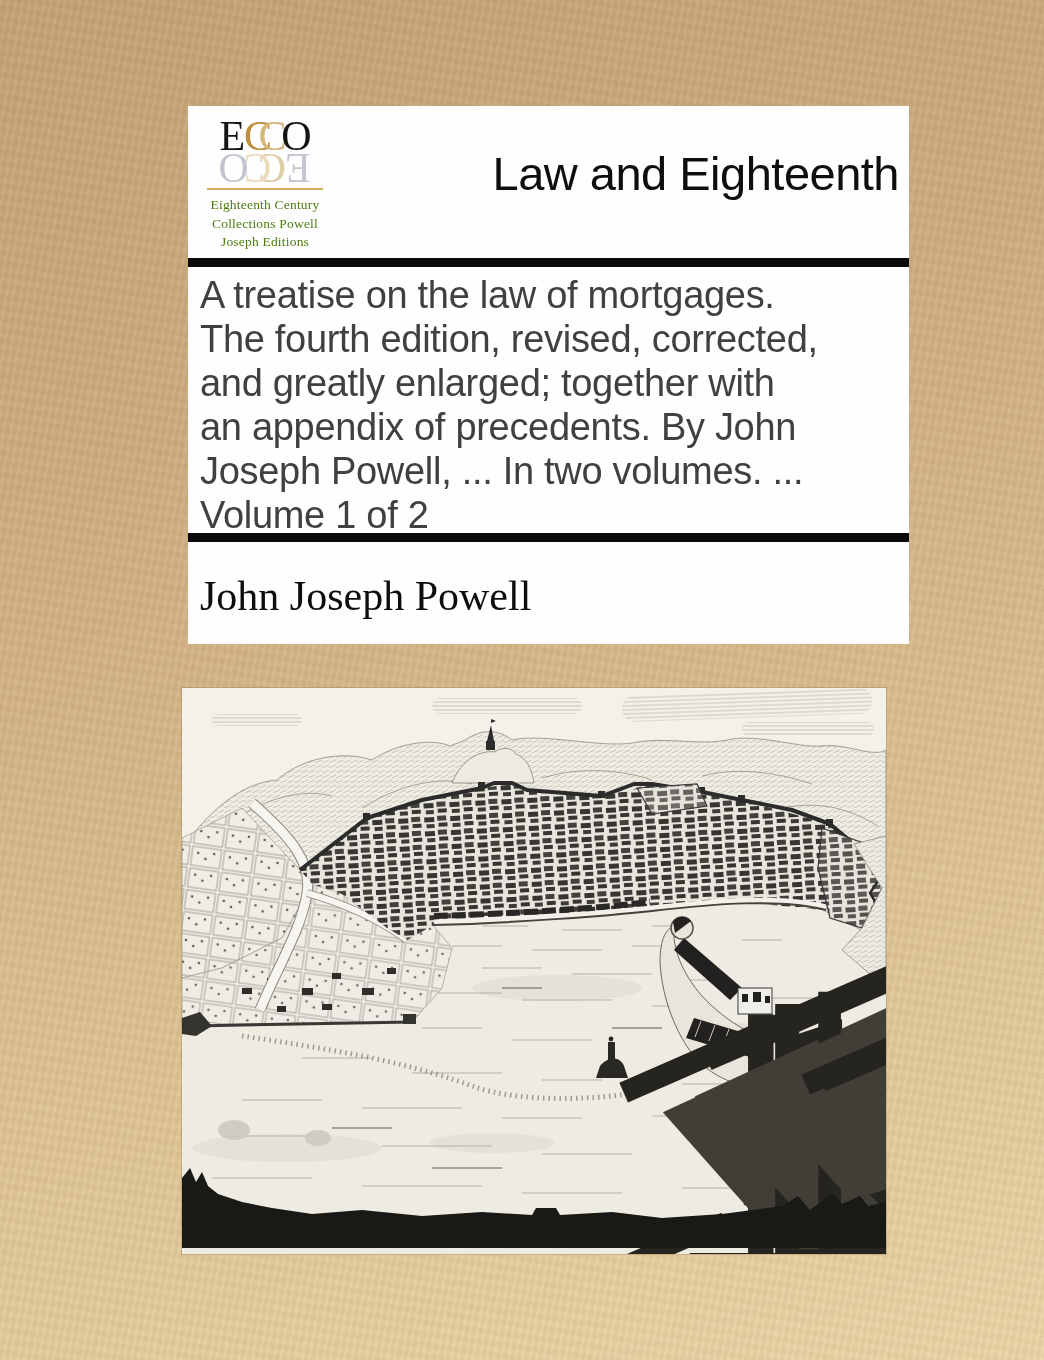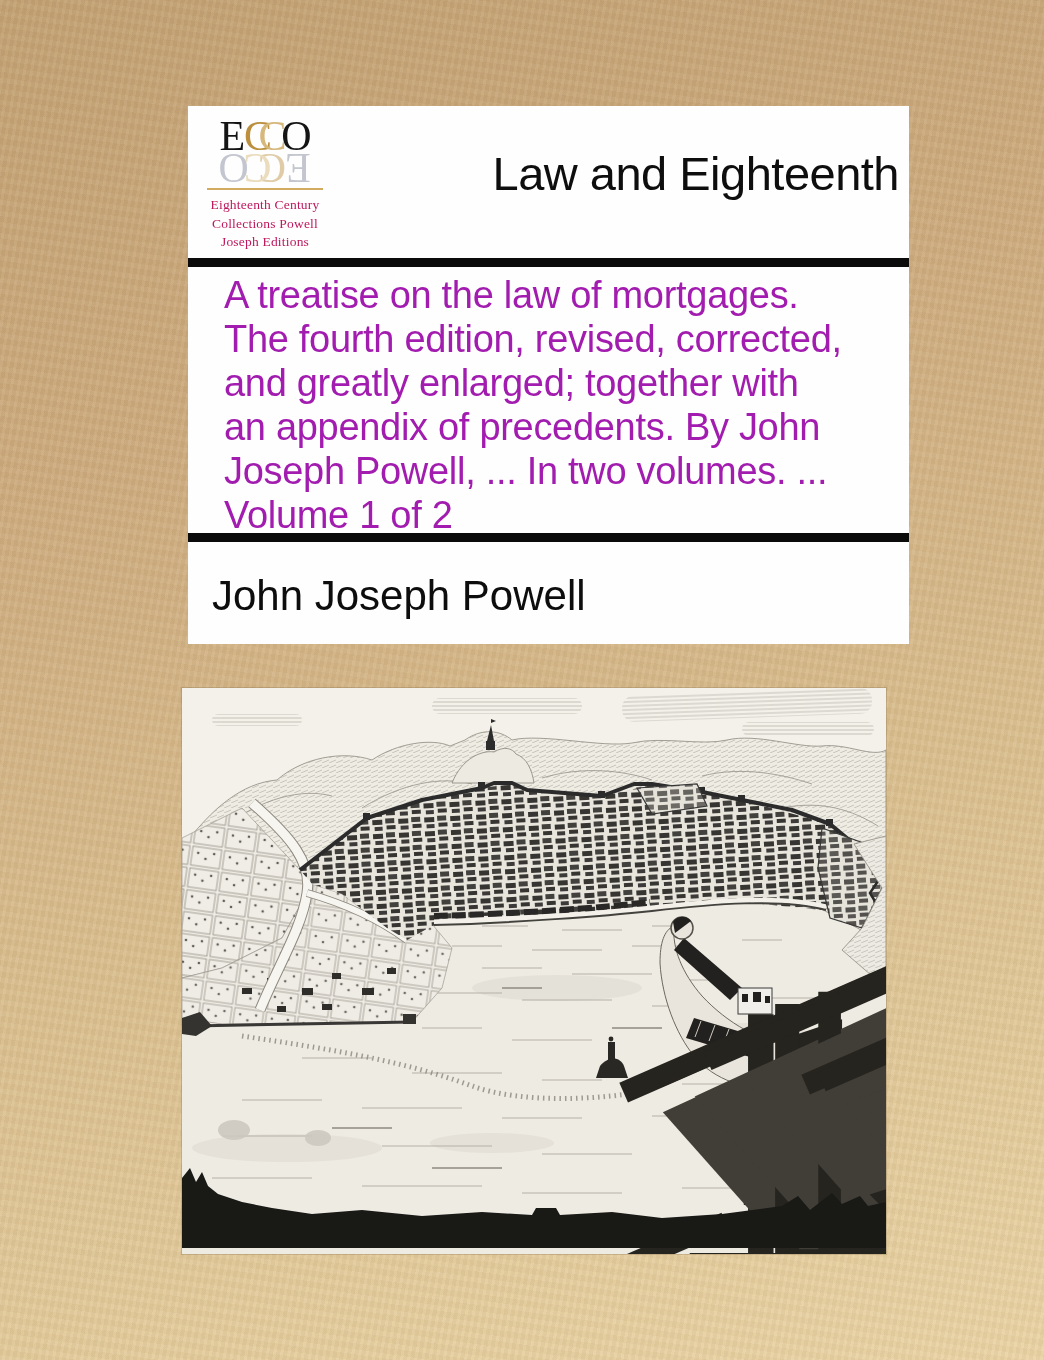--- a/index.html
+++ b/index.html
@@ -26,34 +26,33 @@
   .wordmark { font-size:42px; line-height:33px; letter-spacing:-1px; white-space:nowrap; font-weight:400; }
   .wordmark span { display:inline-block; }
   .wm-main .l-e, .wm-main .l-o { color:#141414; }
   .wm-main .l-c1 { color:#bb8f3d; margin-right:-0.30em; }
   .wm-main .l-c2 { color:#d6b87c; margin-right:-0.10em; }
   .wm-reflect { transform:rotate(180deg); opacity:.9; margin-top:-2px; }
   .wm-reflect .l-e, .wm-reflect .l-o { color:#bdc1ca; }
   .wm-reflect .l-c1 { color:#dcc79e; margin-right:-0.30em; }
   .wm-reflect .l-c2 { color:#e8d9b7; margin-right:-0.10em; }
   .gold-rule { width:116px; height:2px; background:#d2ab61; margin:4px auto 6px; }
-  .tagline { font-size:13.5px; line-height:18.5px; color:#be185d; letter-spacing:.2px; }
+  .tagline { font-size:13.5px; line-height:18.5px; color:#4d7c0f; letter-spacing:.2px; }
   .tagline span { display:block; }
   .category {
     position:absolute; top:40px; right:10px;
     font-size:47px; color:#0e0e0e; letter-spacing:-0.5px;
   }
   .bar { height:9px; background:#0b0b0b; }
   .title {
     box-sizing:border-box; height:266px; padding:6px 12px 0;
-    font-size:38px; line-height:44px; letter-spacing:-0.3px; color:#a21caf;
+    font-size:38px; line-height:44px; letter-spacing:-0.3px; color:#404040;
     white-space:pre-line;
-    margin-left:24px;
-  }
-  .author { padding:30px 24px 0; font-size:42px; color:#0d0d0d; }
+  }
+  .author { padding:30px 12px 0; font-size:42px; color:#0d0d0d;font-family:Liberation Serif, serif; }
   .illustration {
     position:absolute; left:182px; top:688px; width:704px; height:566px;
     background:#f3f1ea; box-shadow:0 0 0 1px rgba(125,104,72,.28);
   }
   .illustration svg { display:block; width:100%; height:100%; }
 </style>
 </head>
 <body>
 
 <div class="texture"></div>

